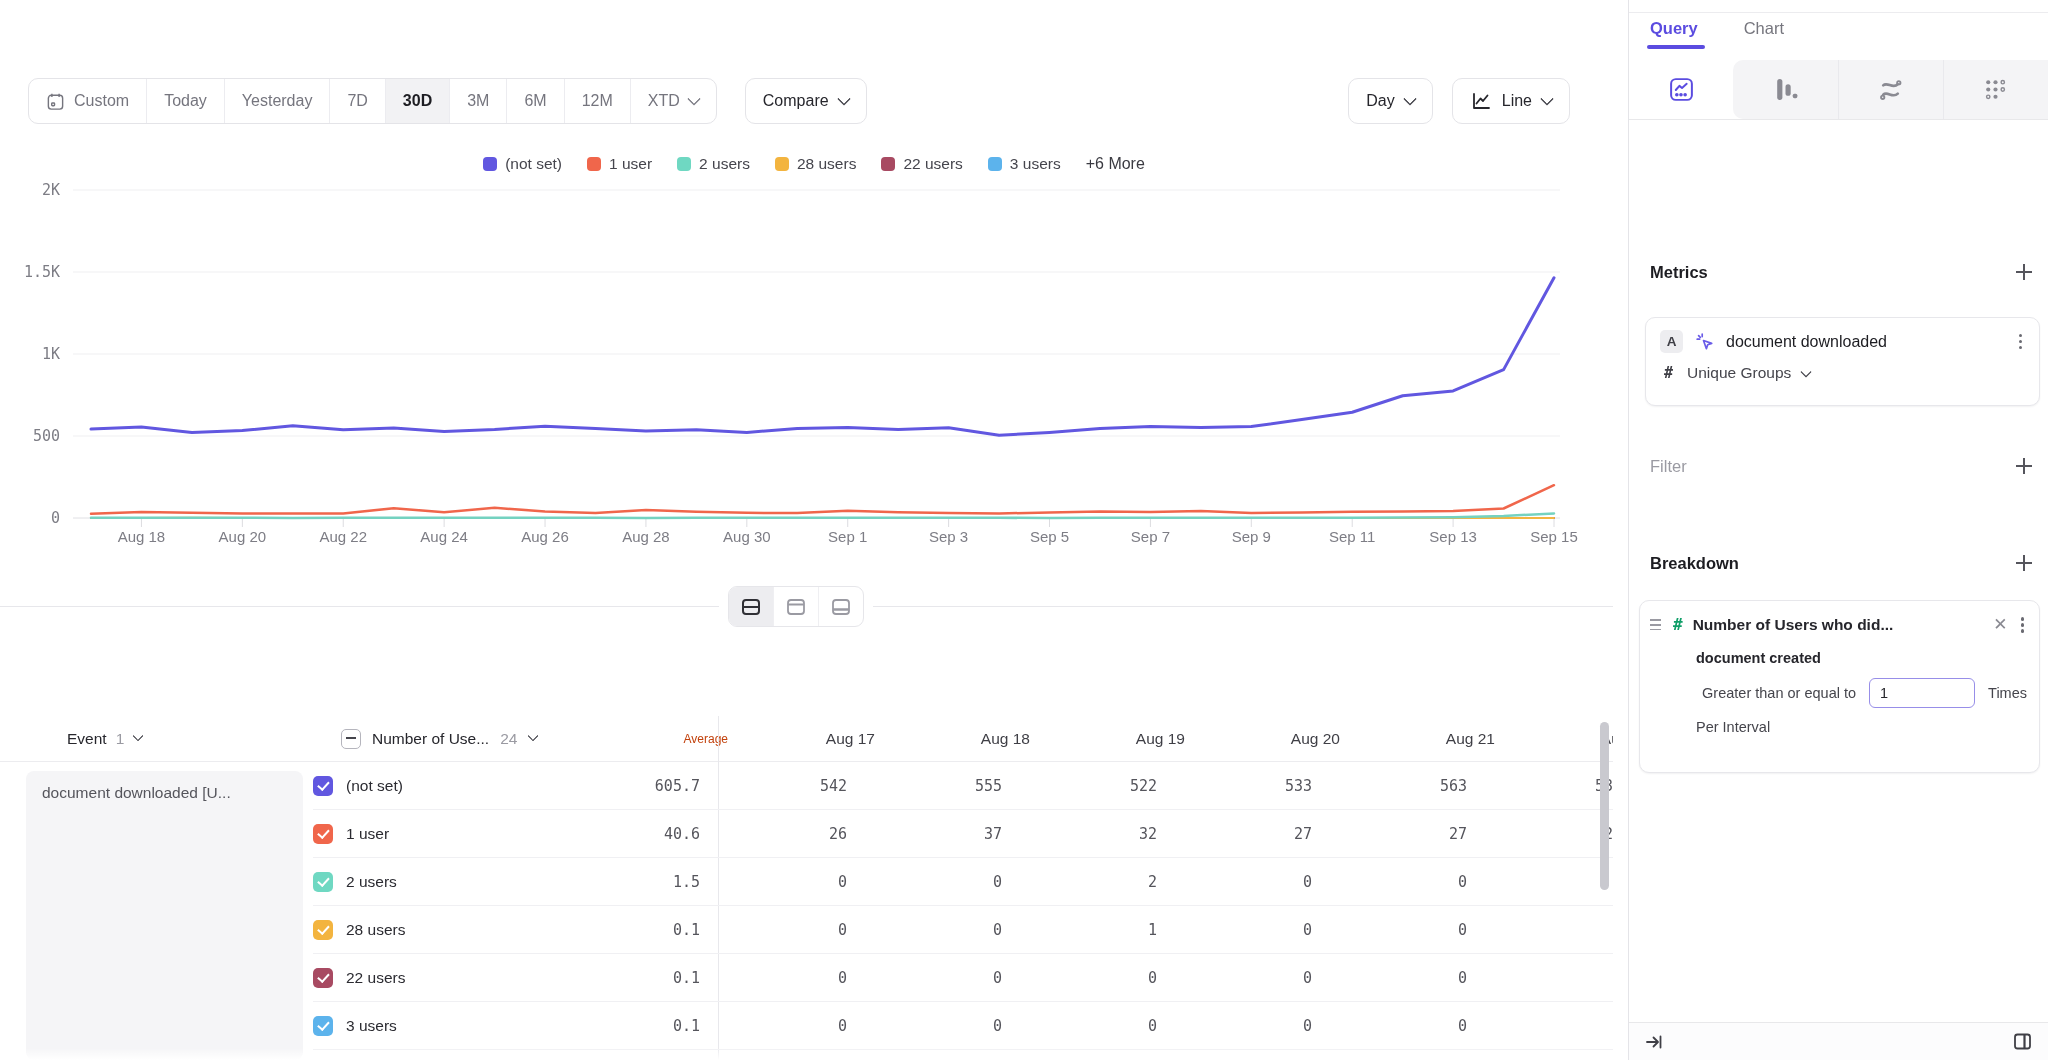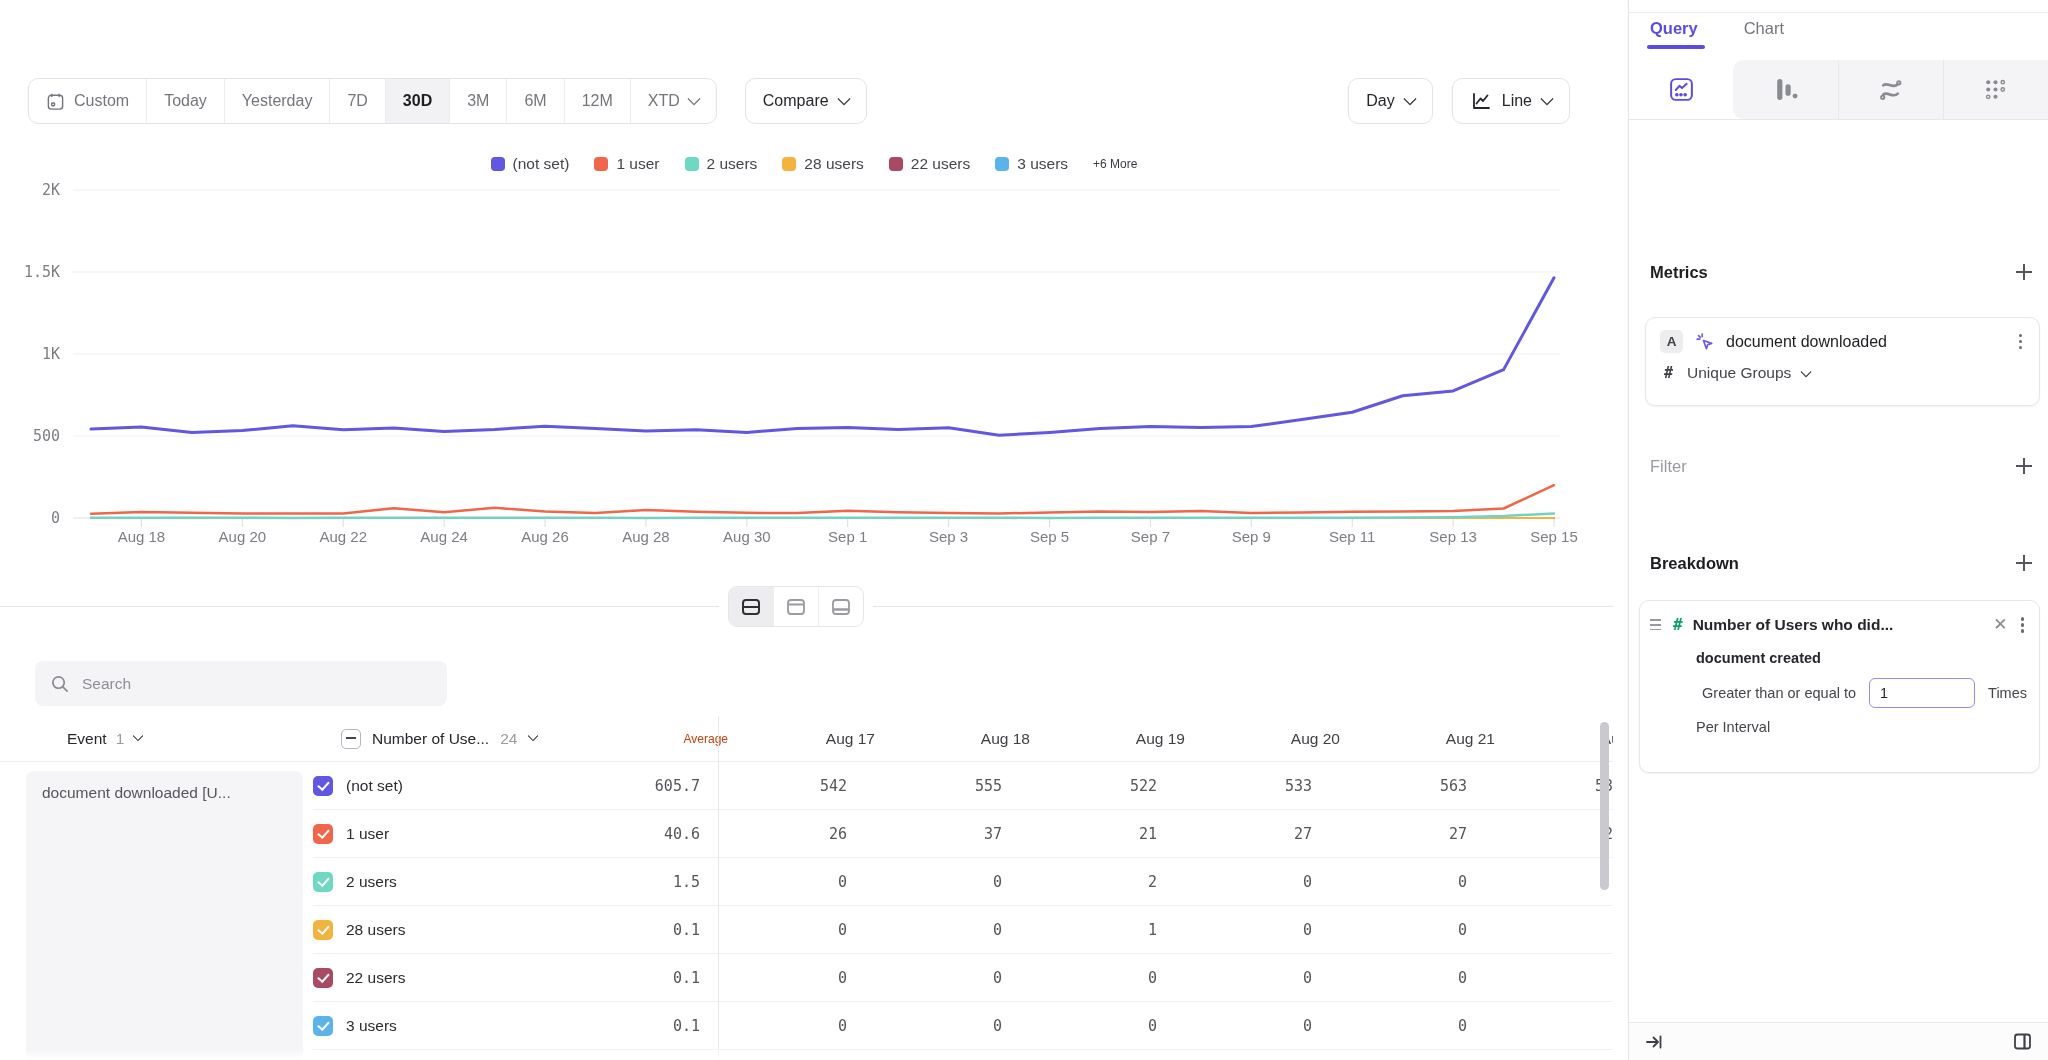--- a/index.html
+++ b/index.html
@@ -18,21 +18,21 @@
   .compare{margin-left:28px;}
   .interval{margin-left:auto;}
   .charttype{margin-left:19px;}
   .chv{width:8px;height:8px;border-right:2px solid #55555c;border-bottom:2px solid #55555c;transform:rotate(45deg);border-radius:1px;flex:0 0 auto;margin-top:-5px;}
   .range-btn .chv{border-color:#8a8a92;}
 
   
   .legend{position:absolute;top:155px;left:0;width:100%;display:flex;justify-content:center;align-items:center;gap:25px;}
   .legend-item{display:flex;align-items:center;gap:8px;font-size:15.5px;color:#45454d;cursor:pointer;}
   .swatch{width:14px;height:14px;border-radius:4px;flex:0 0 auto;}
-  .legend-more{font-size:12px;color:#3a3a41;font-weight:500;cursor:pointer;}
+  .legend-more{font-size:16px;color:#3a3a41;font-weight:500;cursor:pointer;}
 
   
   .chart-svg{position:absolute;top:0;left:0;}
   .ytick{font-family:"DejaVu Sans Mono",monospace;font-size:15px;fill:#7d7d85;}
   .xtick{font-size:15px;fill:#7d7d85;}
 
   
   .divider{position:absolute;top:606px;left:0;width:1613px;border-top:1px solid #e7e7eb;}
   .toggles{position:absolute;top:586px;left:719px;background:#fff;padding:0 9px;}
   .toggle-group{display:flex;border:1px solid #e6e6ea;border-radius:9px;overflow:hidden;background:#fff;}
@@ -272,27 +272,20 @@
         </div>
         <div class="toggle">
           <svg width="22" height="22" viewBox="0 0 22 22" fill="none" stroke="#9a9aa2" stroke-width="1.8">
               <rect x="3" y="4" width="16" height="14" rx="3"></rect>
               <path d="M3 13.5h16" stroke-width="2.6"></path>
             </svg>
         </div>
       </div>
     </div>
 
-    <div class="search-box">
-      <svg width="19" height="19" viewBox="0 0 20 20" fill="none" stroke="#8a8a92" stroke-width="1.8" stroke-linecap="round">
-          <circle cx="9" cy="9" r="6"></circle>
-          <path d="M13.8 13.8L18 18"></path>
-        </svg>
-      <input type="text" placeholder="Search" style="">
-    </div>
 
     <div class="thead">
       <div class="th-event">
         <span>Event</span>
         <span class="count">1</span>
         <span class="chv" style="transform:rotate(45deg) scale(.8);"></span>
       </div>
       <div class="th-group">
         <span class="cb indet"></span>
         <span>Number of Use...</span>
@@ -334,21 +327,21 @@
           <div class="trow">
             <div class="cell-group">
               <span class="cb" style="background: rgb(240, 102, 75);"></span>
               <span>1 user</span>
             </div>
             <div class="cell-avg mono">40.6</div>
             <div class="cell-gap"></div>
             <div class="cell-dates">
               <div class="cell-date mono">26</div>
               <div class="cell-date mono">37</div>
-              <div class="cell-date mono">21</div>
+              <div class="cell-date mono">32</div>
               <div class="cell-date mono">27</div>
               <div class="cell-date mono">27</div>
               <div class="cell-date mono">28</div>
             </div>
           </div>
           <div class="trow">
             <div class="cell-group">
               <span class="cb" style="background: rgb(111, 216, 194);"></span>
               <span>2 users</span>
             </div>

